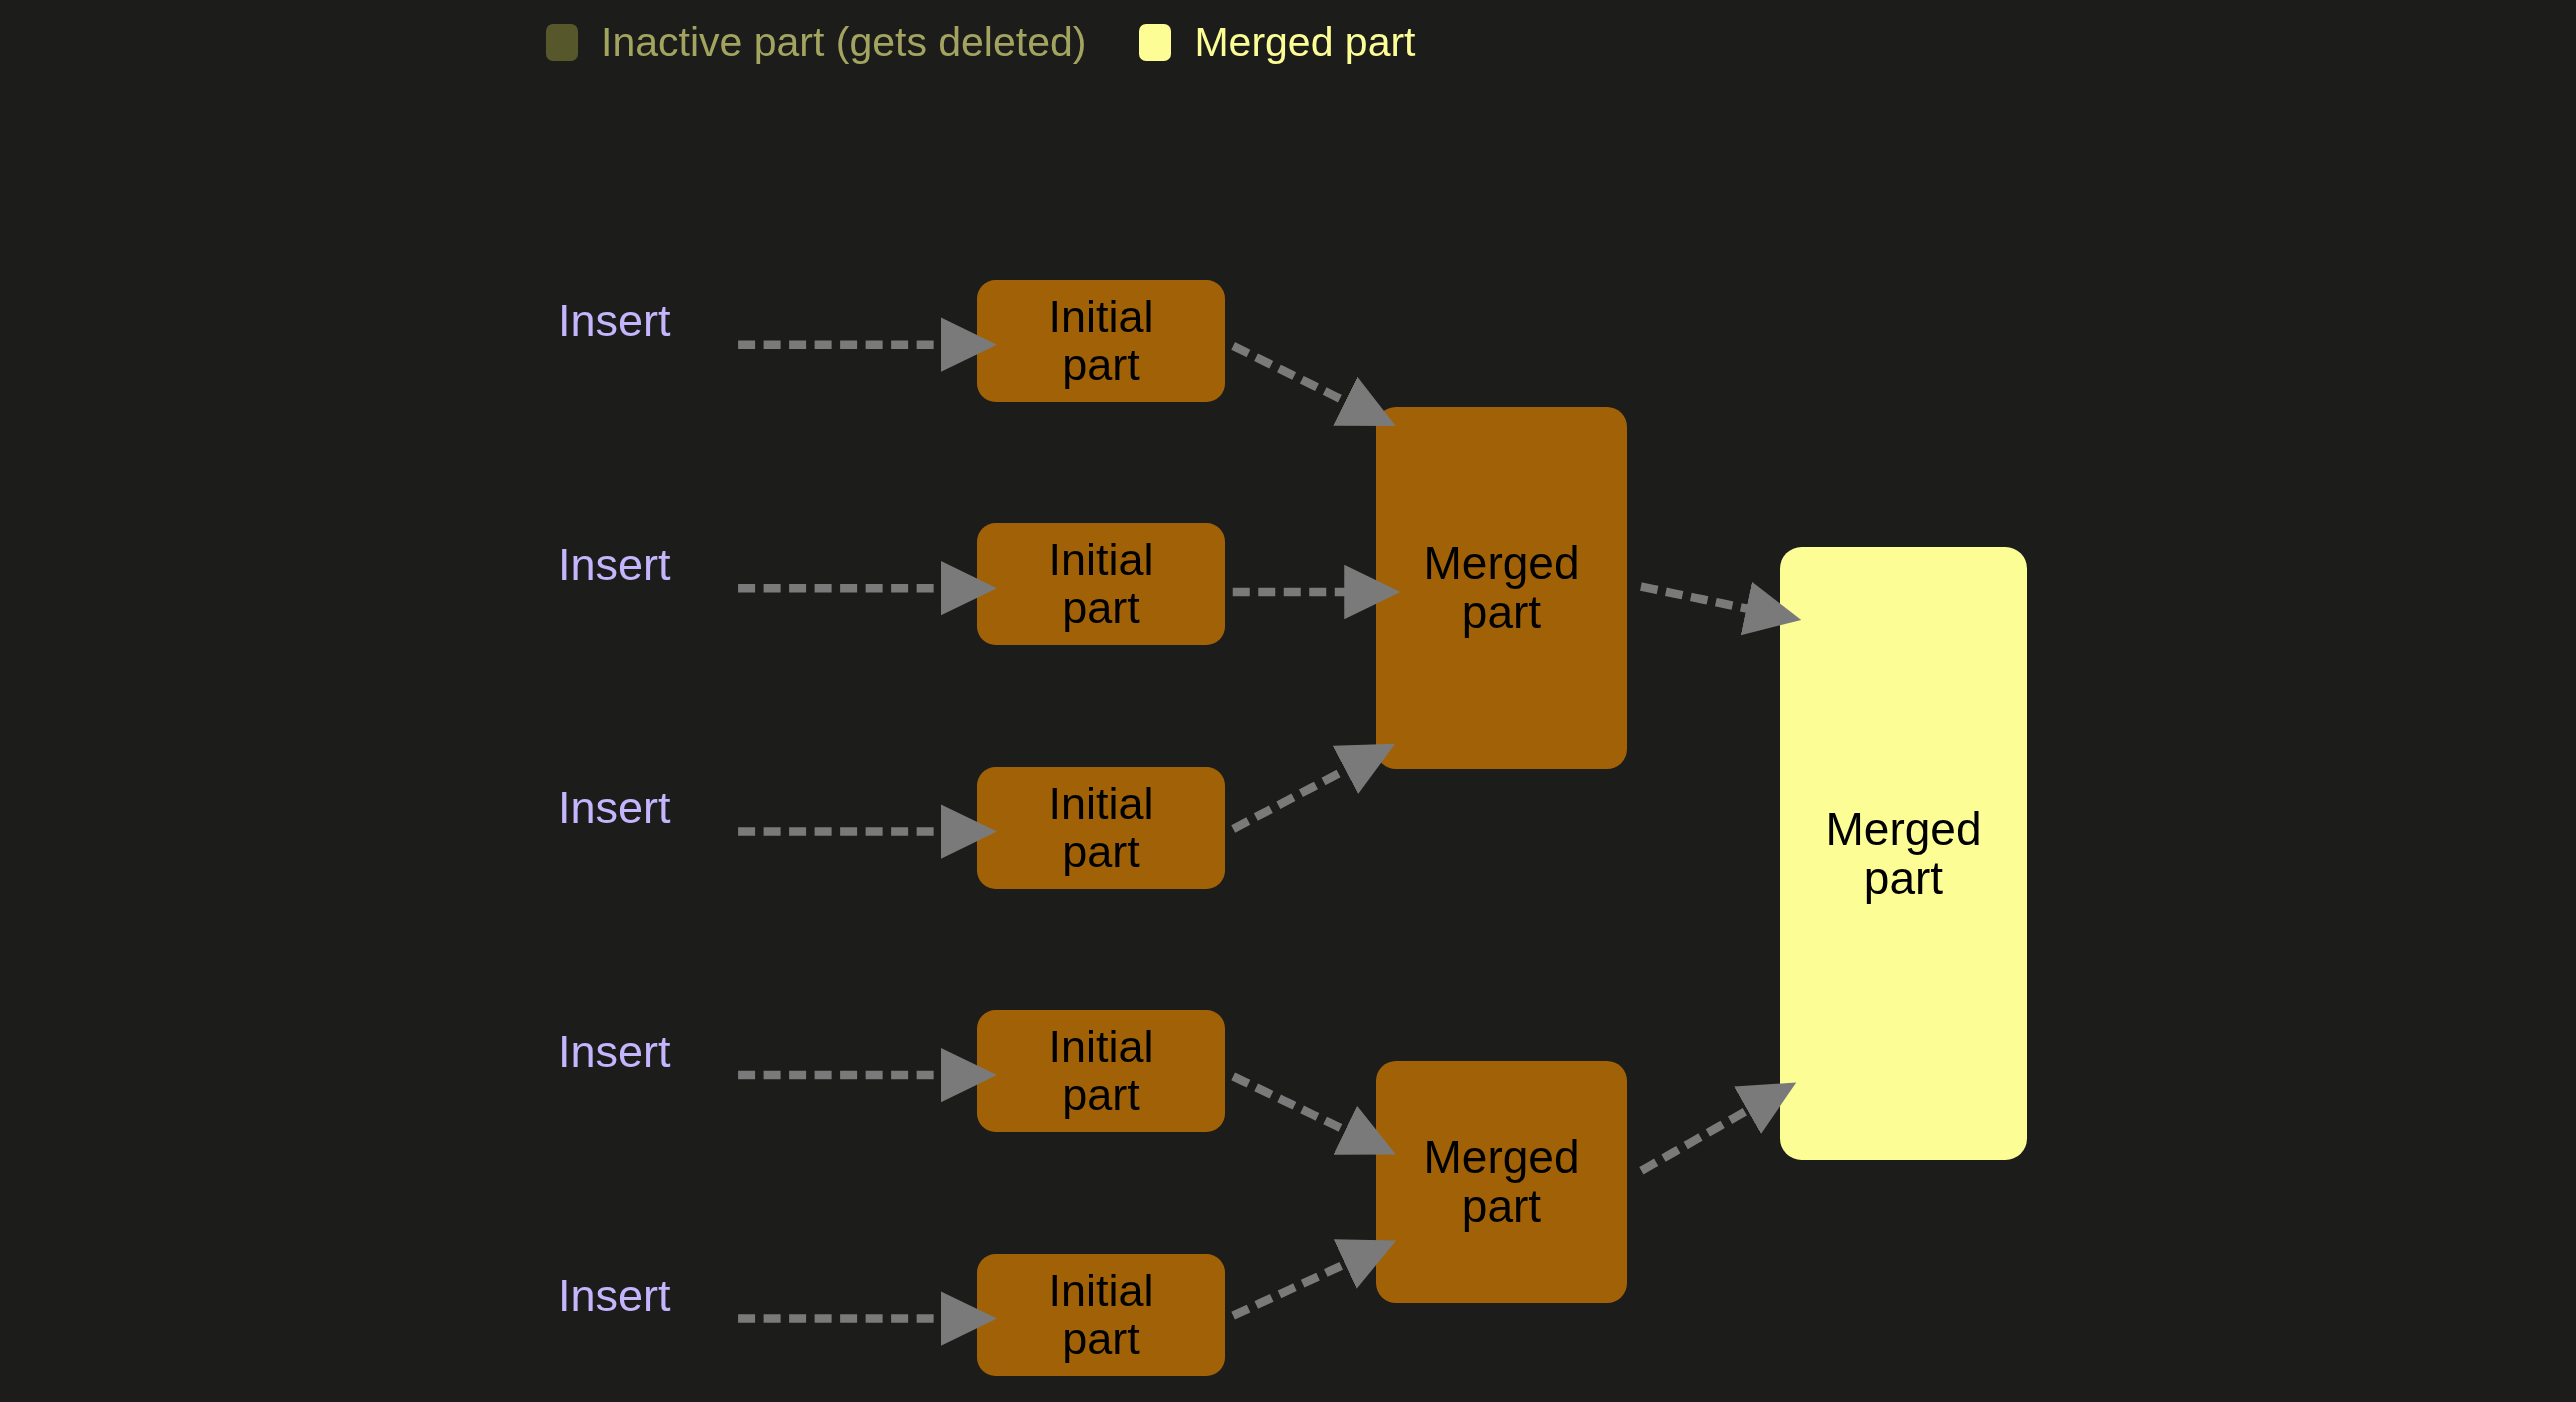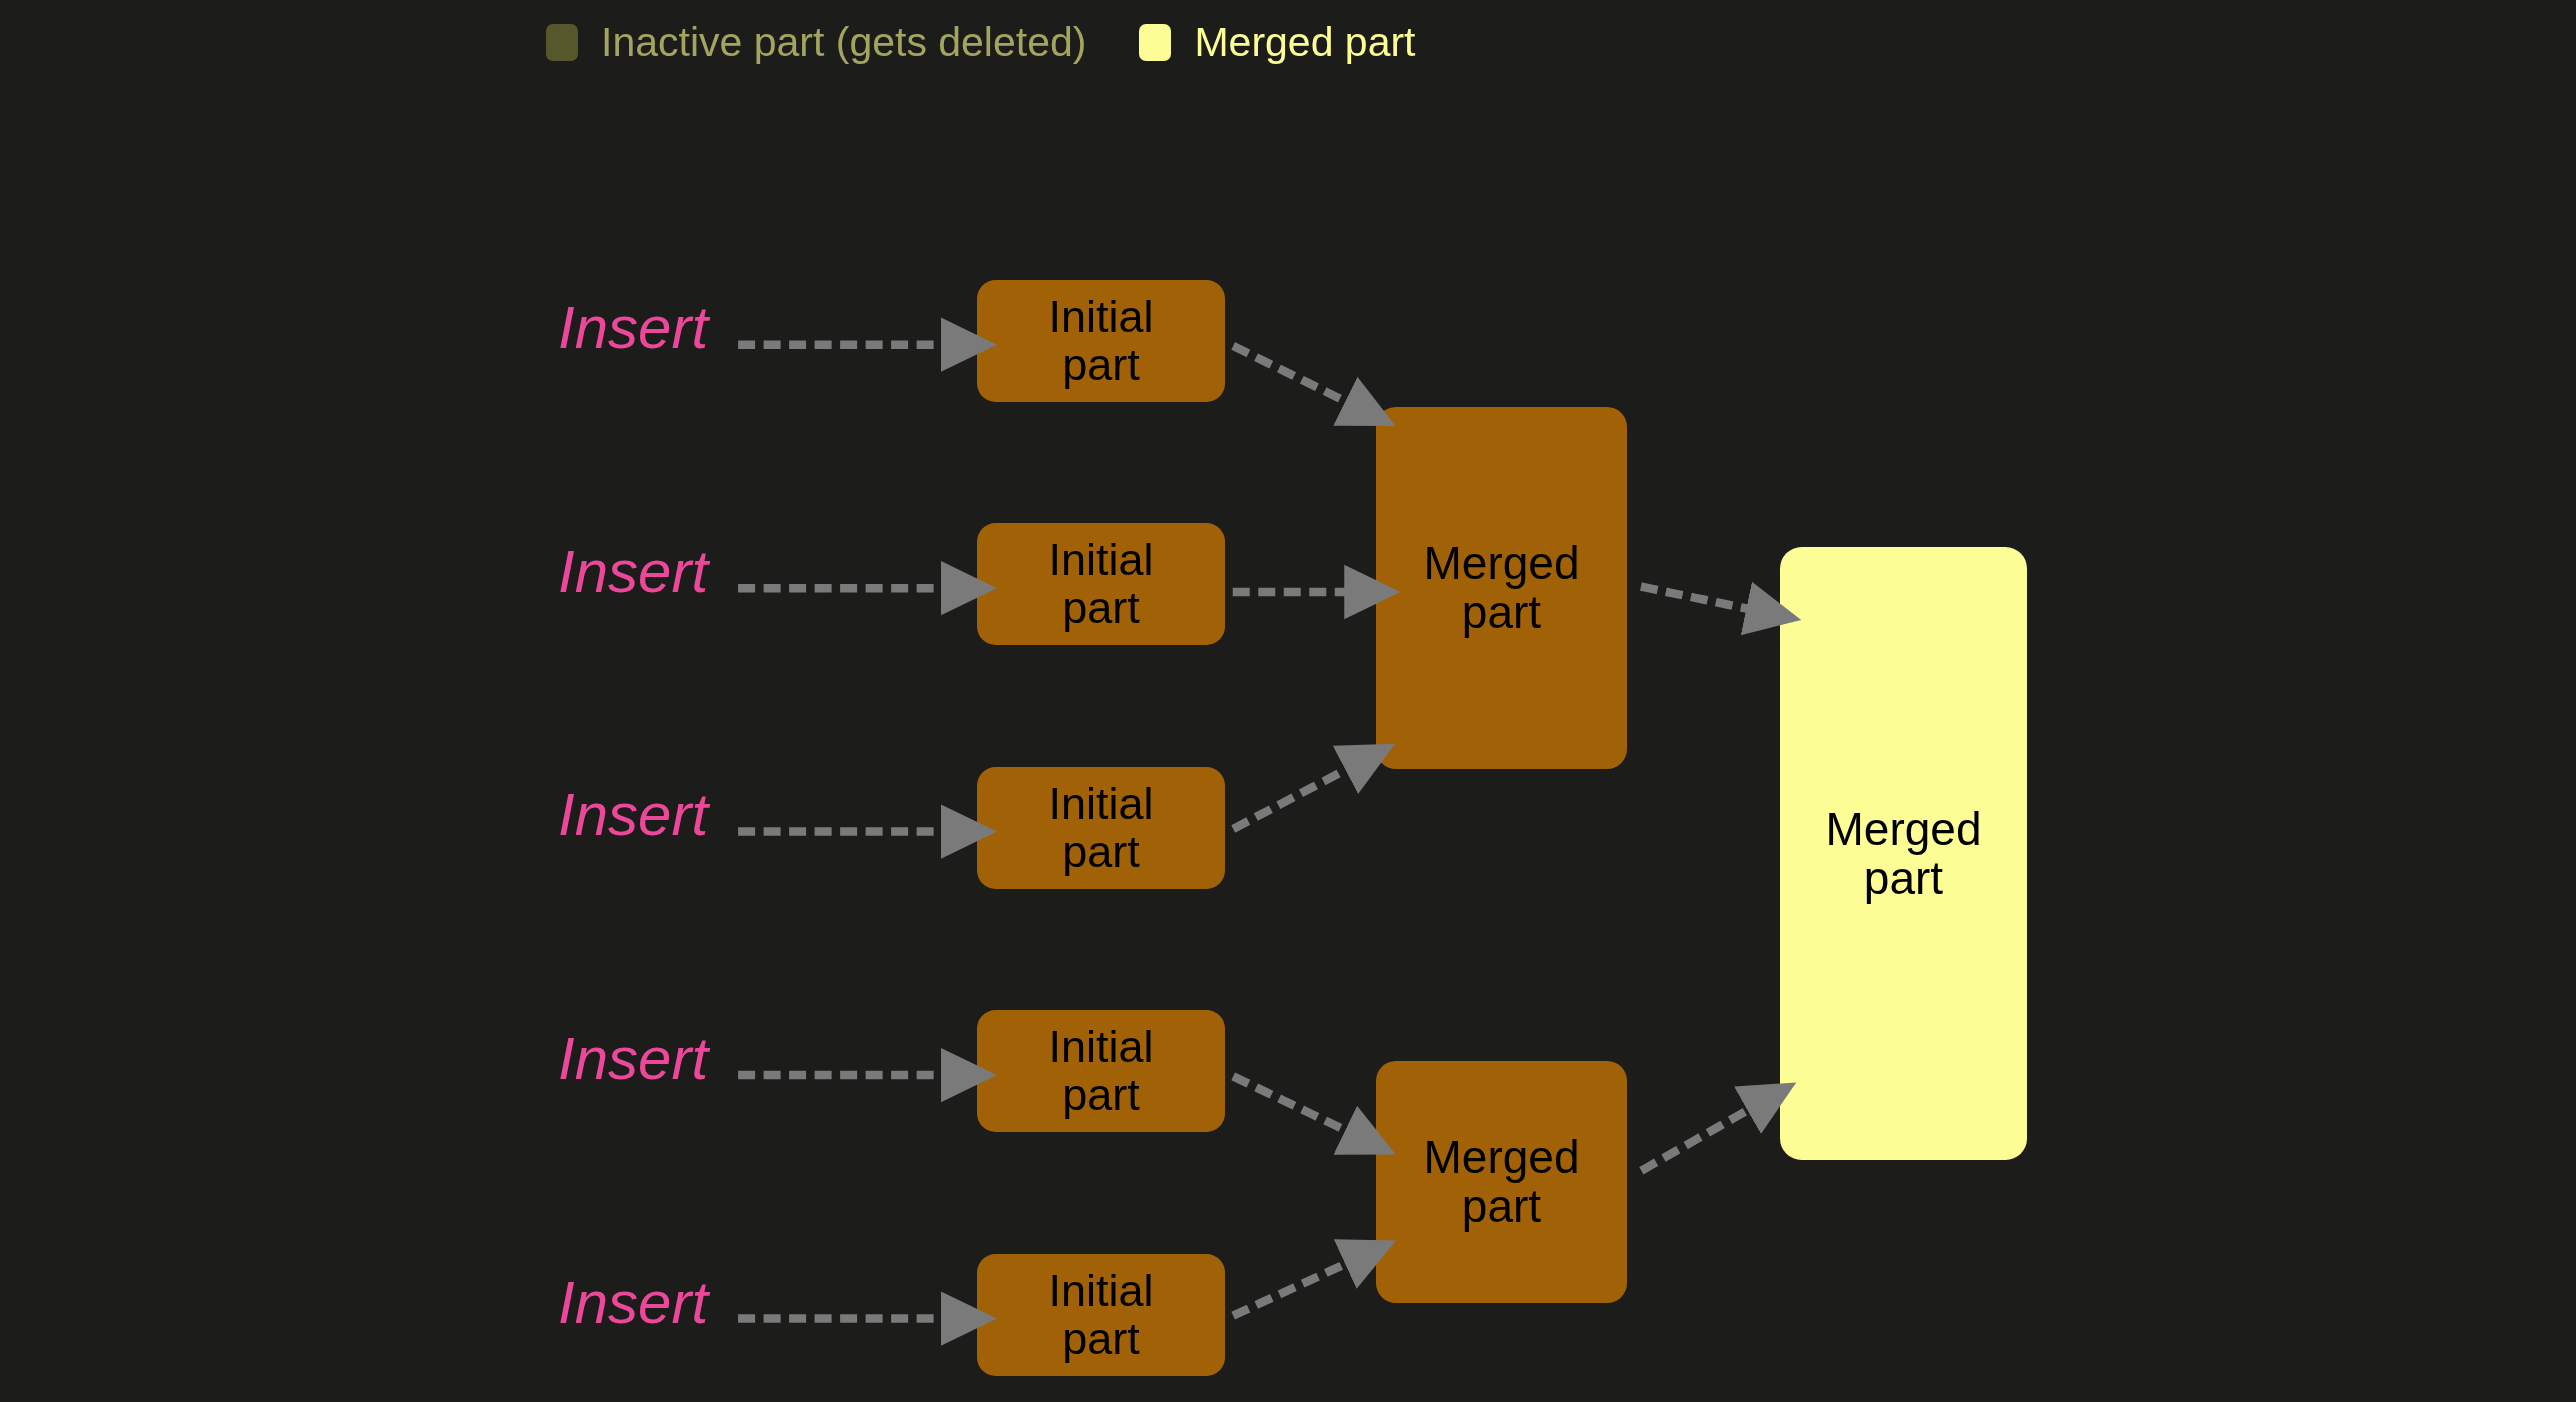--- a/index.html
+++ b/index.html
@@ -91,25 +91,24 @@
     width: 247px;
     height: 613px;
     font-size: 46px;
     border-radius: 21.6px;
   }
 
   
   .insert-label {
     position: absolute;
     left: 558px;
-    color: #ec4899;
-    font-size: 60px;
+    color: #c4b5fd;
+    font-size: 45px;
     line-height: 1;
     white-space: nowrap;
-    font-style: italic;
   }
 
   
   #arrows {
     position: absolute;
     left: 0; top: 0;
     width: 2576px;
     height: 1402px;
     pointer-events: none;
   }

